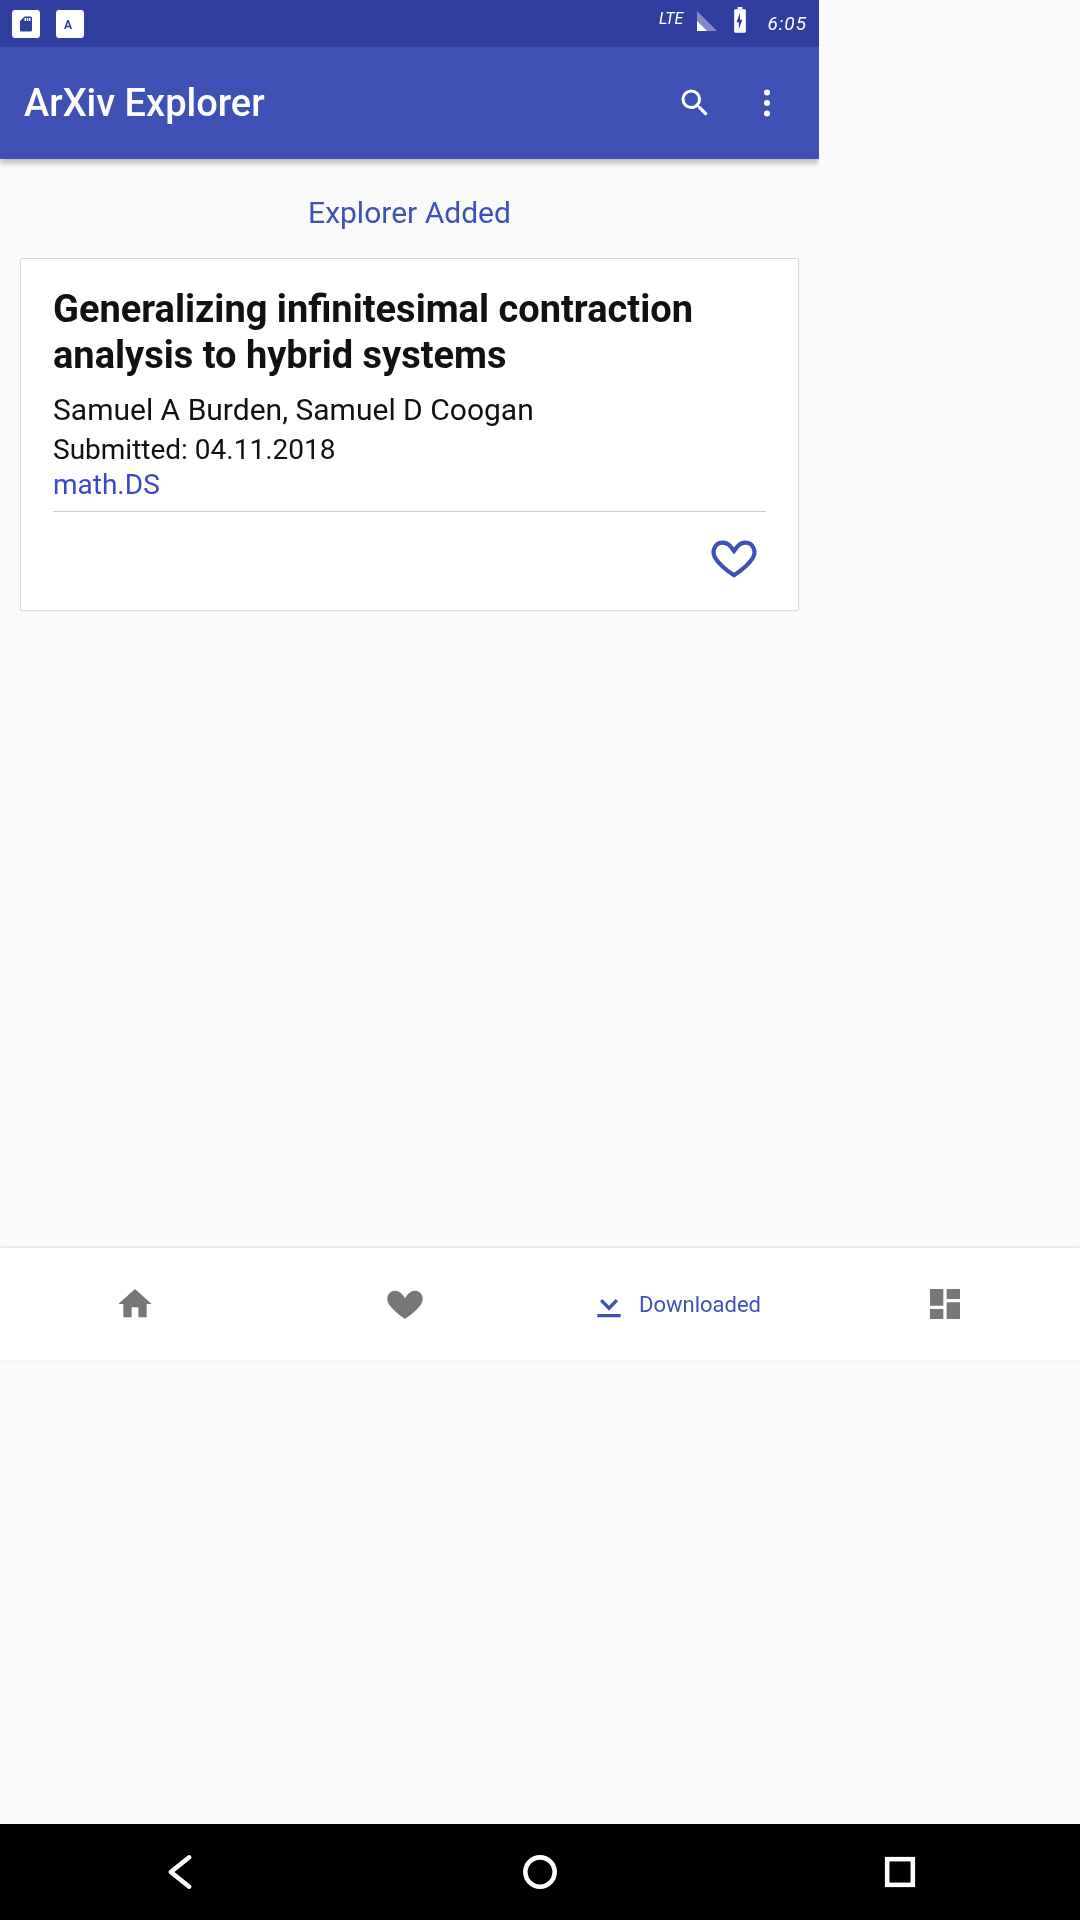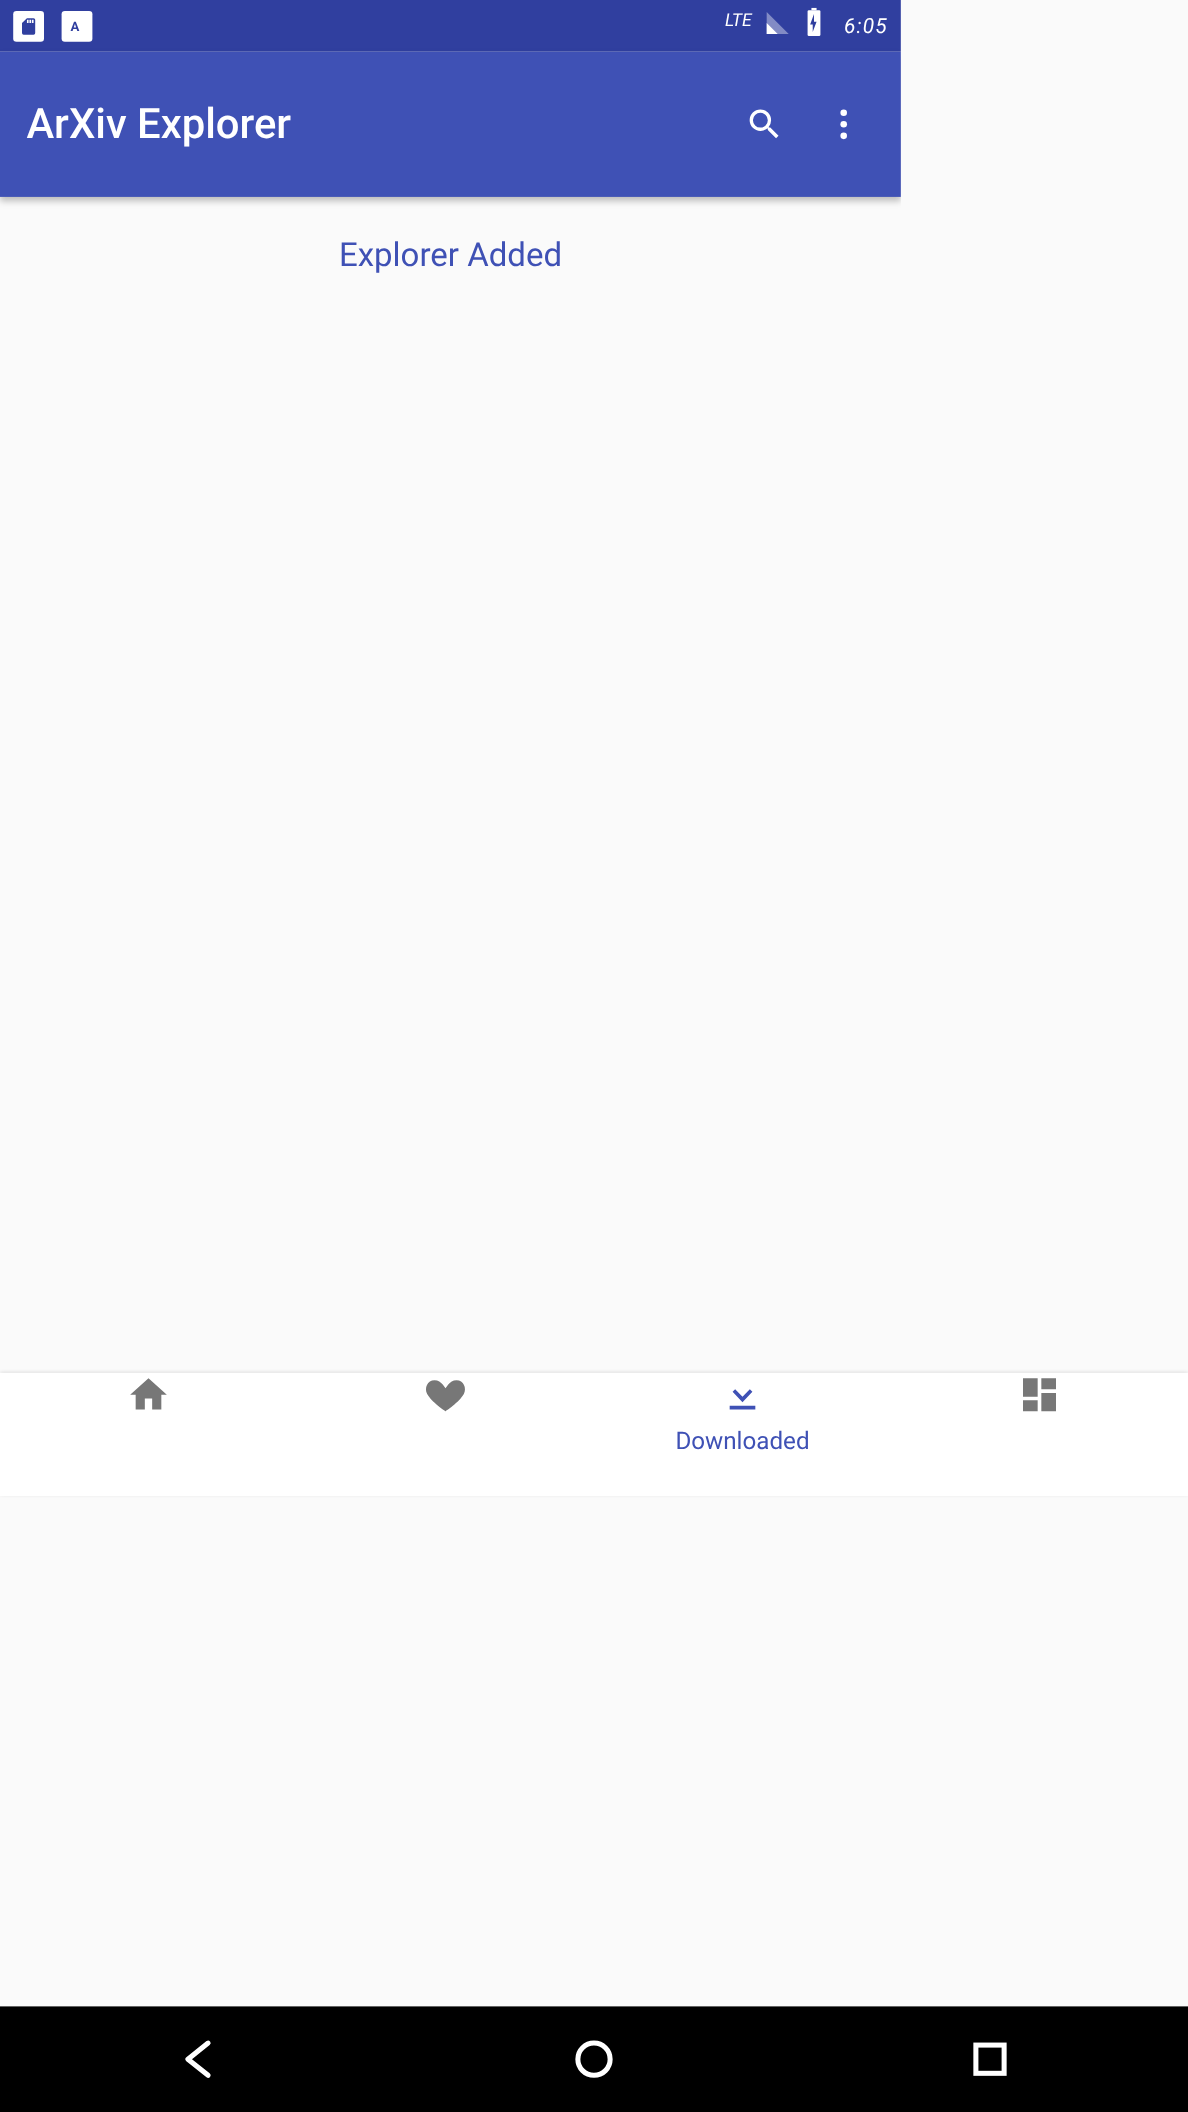--- a/index.html
+++ b/index.html
@@ -18,21 +18,21 @@
   .status-left { display: flex; gap: 16px; align-items: center; }
   .status-right { display: flex; gap: 12px; align-items: center; font-style: italic; }
   .status-right .time { font-size: 19px; font-weight: 400; letter-spacing: 1px; margin-left: 6px; }
   .status-icon-box {
     width: 28px; height: 28px; background: #fff; border-radius: 3px;
     display:flex; align-items:center; justify-content:center;
   }
   .status-icon-box svg { width:18px; height:18px; }
 
   .app-bar {
-    height: 132px;
+    height: 112px;
     background: #3F51B5;
     color: #fff;
     display: flex;
     align-items: center;
     padding: 0 24px;
     box-shadow: 0 4px 6px rgba(0,0,0,0.25);
     position: relative;
     z-index: 2;
   }
   .app-title { font-size: 38px; font-weight: 500; flex: 1; }
@@ -73,23 +73,23 @@
     left:0; right:0;
     top: calc(47px + 112px + (1360px - 47px - 112px - 112px));
     height: 112px;
     background: #fff;
     display:flex;
     box-shadow: 0 -1px 3px rgba(0,0,0,0.12);
   }
   .bottom-nav .tab {
     flex:1;
     display:flex;
-    flex-direction:column;
+    flex-direction:row;
     align-items:center;
-    justify-content:flex-start;
+    justify-content:center;
     gap:10px;
     cursor:pointer;
     color:#777;
   }
   .bottom-nav .tab.active { color:#3F51B5; }
   .bottom-nav .tab svg { width:40px; height:40px; fill:currentColor; }
   .bottom-nav .tab.active svg { fill:#3F51B5; }
   .bottom-nav .tab .tab-label { font-size:22px; display:none; }
   .bottom-nav .tab.active .tab-label { display:block; }
 
@@ -153,20 +153,34 @@
         <circle cx="12" cy="5" r="2"></circle>
         <circle cx="12" cy="12" r="2"></circle>
         <circle cx="12" cy="19" r="2"></circle>
       </svg>
   </div>
 </div>
 
 <div class="content">
   <div class="section-header">Explorer Added</div>
 
+  <div class="paper-card">
+    <div class="paper-title">Generalizing infinitesimal contraction analysis to hybrid systems</div>
+    <div class="paper-authors">Samuel A Burden, Samuel D Coogan</div>
+    <div class="paper-submitted">Submitted: 04.11.2018</div>
+    <div class="paper-category">math.DS</div>
+    <hr class="paper-divider">
+    <div class="paper-actions">
+      <div class="heart-btn">
+        <svg viewBox="0 0 24 24">
+            <path d="M12 21s-7.5-4.9-10-9.4C.3 8.3 2.1 4 6 4c2 0 3.5 1.1 4.5 2.4l1.5 2 1.5-2C14.5 5.1 16 4 18 4c3.9 0 5.7 4.3 4 7.6C19.5 16.1 12 21 12 21z"></path>
+          </svg>
+      </div>
+    </div>
+  </div>
 </div>
 
 <div class="bottom-nav">
   <div class="tab">
     <svg viewBox="0 0 24 24">
         <path d="M10 20v-6h4v6h5v-8h3L12 3 2 12h3v8z"></path>
       </svg>
 
   </div>
   <div class="tab">

